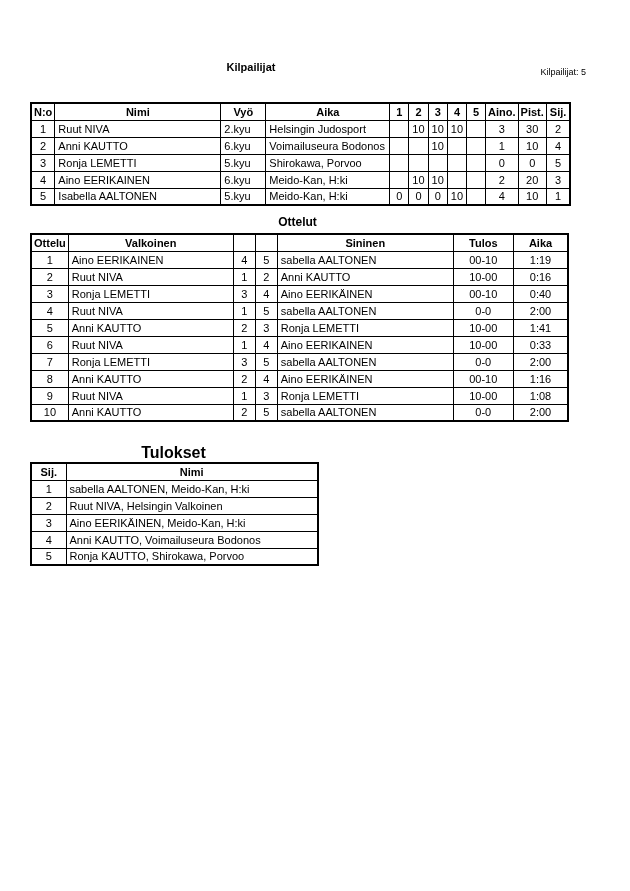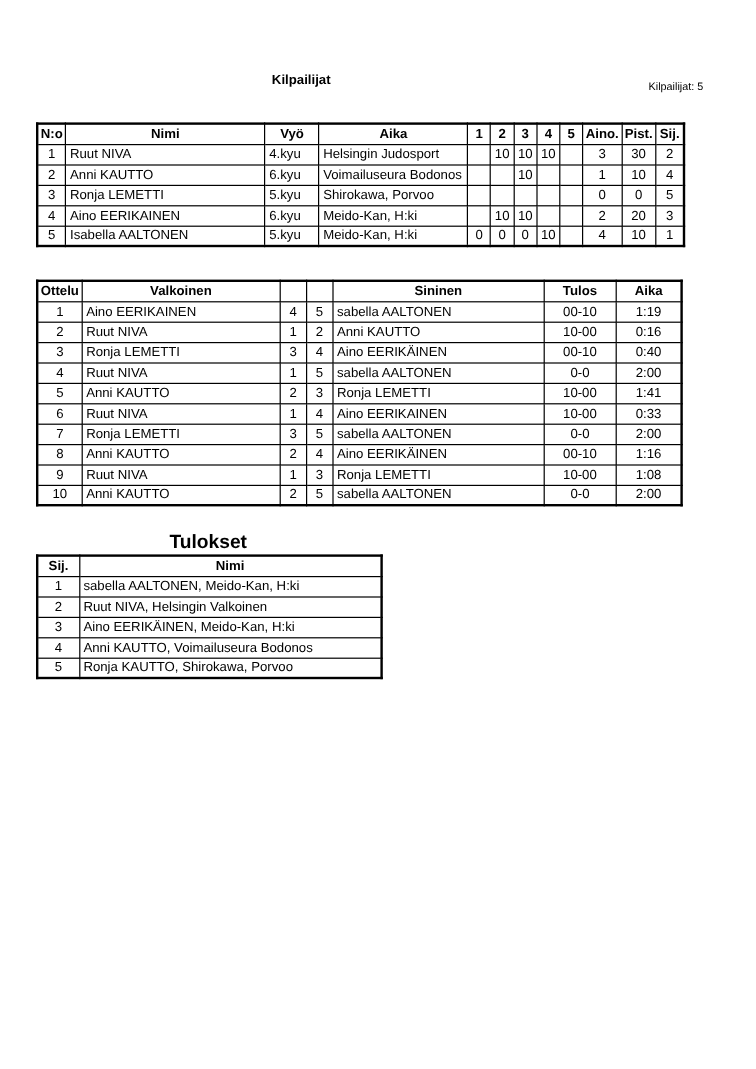--- a/index.html
+++ b/index.html
@@ -108,21 +108,21 @@
         <th>5</th>
         <th>Aino.</th>
         <th>Pist.</th>
         <th>Sij.</th>
       </tr>
     </thead>
     <tbody>
         <tr>
           <td>1</td>
           <td>Ruut NIVA</td>
-          <td>4.kyu</td>
+          <td>2.kyu</td>
           <td>Helsingin Judosport</td>
           <td></td>
           <td>10</td>
           <td>10</td>
           <td>10</td>
           <td></td>
           <td>3</td>
           <td>30</td>
           <td>2</td>
         </tr>
@@ -178,20 +178,21 @@
           <td>0</td>
           <td>10</td>
           <td></td>
           <td>4</td>
           <td>10</td>
           <td>1</td>
         </tr>
       </tbody>
   </table>
 
+  <div class="section-heading" id="ottelut-heading">Ottelut</div>
 
   <table id="ottelut-table">
     <colgroup>
       <col style="width:35px">
         <col style="width:165px">
         <col style="width:22px">
         <col style="width:22px">
       <col style="width:176px">
         <col style="width:60px">
         <col style="width:55px">

